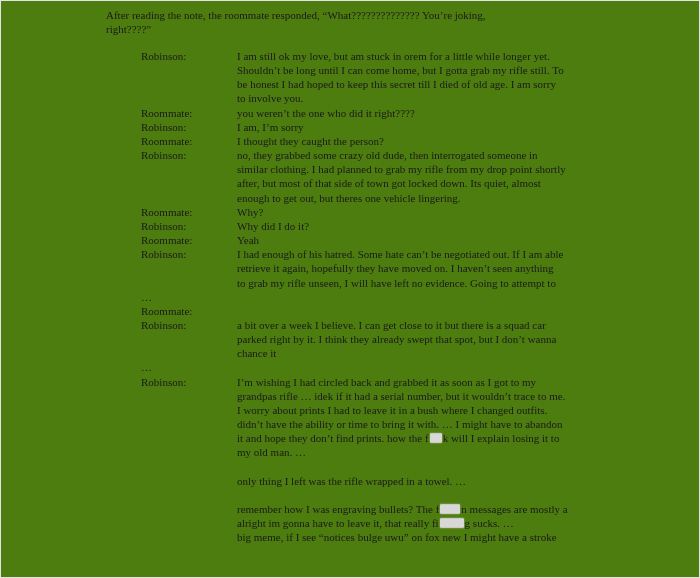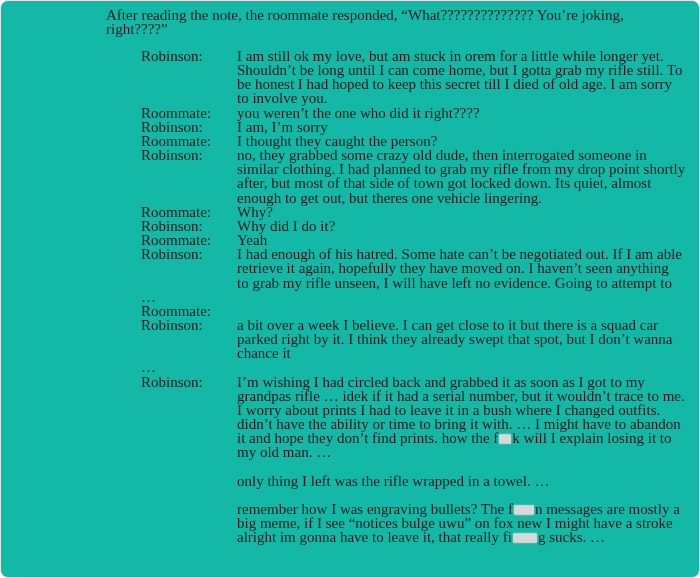--- a/index.html
+++ b/index.html
@@ -1,26 +1,26 @@
 <!DOCTYPE html>
 <html><head>
 <meta charset="utf-8">
 <style>
   * { box-sizing: border-box; }
   html, body { margin: 0; padding: 0; background: #ffffff; }
   .page {
     position: relative;
     width: 700px;
     height: 578px;
-    background: #14b8a6;
+    background: #4d7c0f;
     border: 1px solid #e4e4e4;
-    border-radius: 8px;
+    border-radius: 0;
     overflow: hidden;
     font-family: "Liberation Serif", serif;
-    font-size: 15px;
+    font-size: 11px;
     line-height: 14.15px;
     color: #1a1a1a;
   }
   .intro {
     position: absolute;
     left: 105px;
     top: 7px;
     width: 545px;
     white-space: pre-line;
   }
@@ -138,18 +138,18 @@
           <div class="line">I’m wishing I had circled back and grabbed it as soon as I got to my</div>
           <div class="line">grandpas rifle … idek if it had a serial number, but it wouldn’t trace to me.</div>
           <div class="line">I worry about prints I had to leave it in a bush where I changed outfits.</div>
           <div class="line">didn’t have the ability or time to bring it with. … I might have to abandon</div>
           <div class="line"><span>it and hope they don’t find prints. how the f</span><span class="redaction" style="width: 12px;"></span><span>k will I explain losing it to</span></div>
           <div class="line">my old man. …</div>
           <div class="line blank"></div>
           <div class="line">only thing I left was the rifle wrapped in a towel. …</div>
           <div class="line blank"></div>
           <div class="line"><span>remember how I was engraving bullets? The f</span><span class="redaction" style="width: 20px;"></span><span>n messages are mostly a</span></div>
+          <div class="line"><span>alright im gonna have to leave it, that really fi</span><span class="redaction" style="width: 24px;"></span><span>g sucks. …</span></div>
           <div class="line">big meme, if I see “notices bulge uwu” on fox new I might have a stroke</div>
-          <div class="line"><span>alright im gonna have to leave it, that really fi</span><span class="redaction" style="width: 24px;"></span><span>g sucks. …</span></div>
         </div>
       </div>
     </div>
 </div>
 
 </body></html>

